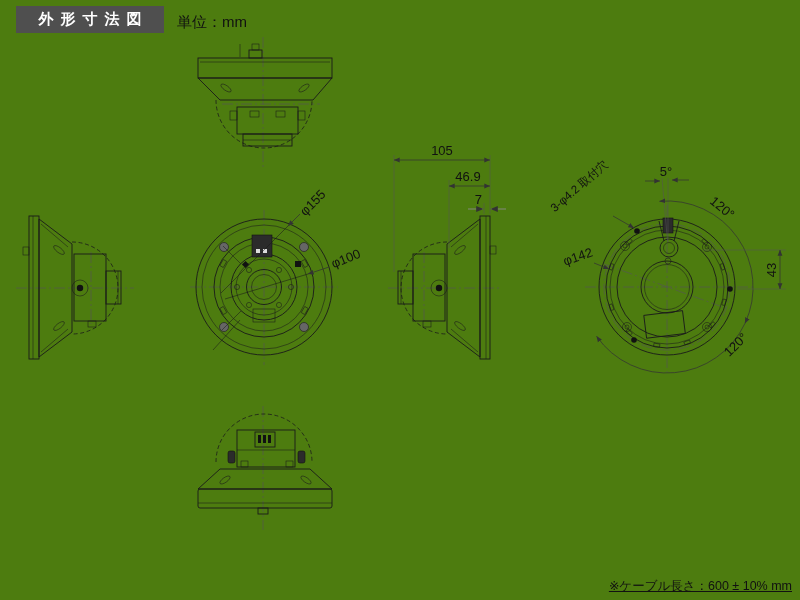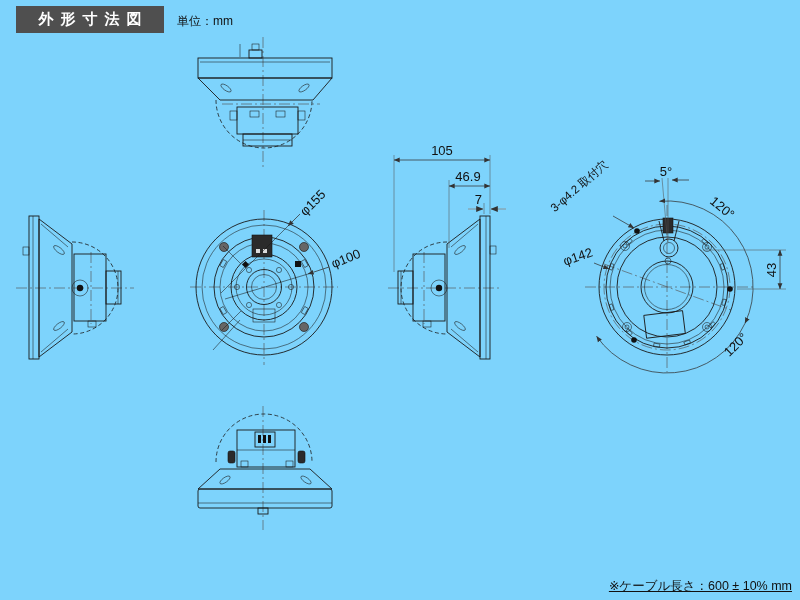--- a/index.html
+++ b/index.html
@@ -1,22 +1,22 @@
 <!DOCTYPE html>
 <html><head>
 <meta charset="utf-8">
 <style>
   html,body{margin:0;padding:0;background:#fff;}
-  .sheet{position:relative;width:800px;height:600px;background:#7dd3fc;overflow:hidden;
+  .sheet{position:relative;width:800px;height:600px;background:#4d7c0f;overflow:hidden;
          font-family:"Liberation Sans","DejaVu Sans",sans-serif;}
   .hdr{position:absolute;left:16px;top:6px;width:148px;height:27px;background:#4f4f4f;
        color:#fff;display:flex;align-items:center;justify-content:center;
        font-size:15px;font-weight:bold;letter-spacing:7px;}
   .hdr span{padding-left:7px;}
-  .unit{position:absolute;left:177px;top:13px;font-size:12px;color:#111;}
+  .unit{position:absolute;left:177px;top:13px;font-size:15px;color:#111;}
   .foot{position:absolute;right:8px;bottom:5px;font-size:12.5px;color:#111;text-decoration:underline;}
   svg{position:absolute;left:0;top:0;}
   .ln{stroke:#1a1a1a;stroke-width:0.9;fill:none;}
   .thin{stroke:#1a1a1a;stroke-width:0.55;fill:none;}
   .cl{stroke:#555;stroke-width:0.65;fill:none;stroke-dasharray:11 3 2 3;}
   .dash{stroke:#1a1a1a;stroke-width:0.8;fill:none;stroke-dasharray:4 2.6;}
   .dim{stroke:#333;stroke-width:0.75;fill:none;}
   .dimg{stroke:#8a8a8a;stroke-width:0.9;fill:none;}
   .ext{stroke:#555;stroke-width:0.55;fill:none;}
   .dk{fill:#2b2b2b;stroke:#111;stroke-width:0.6;}

